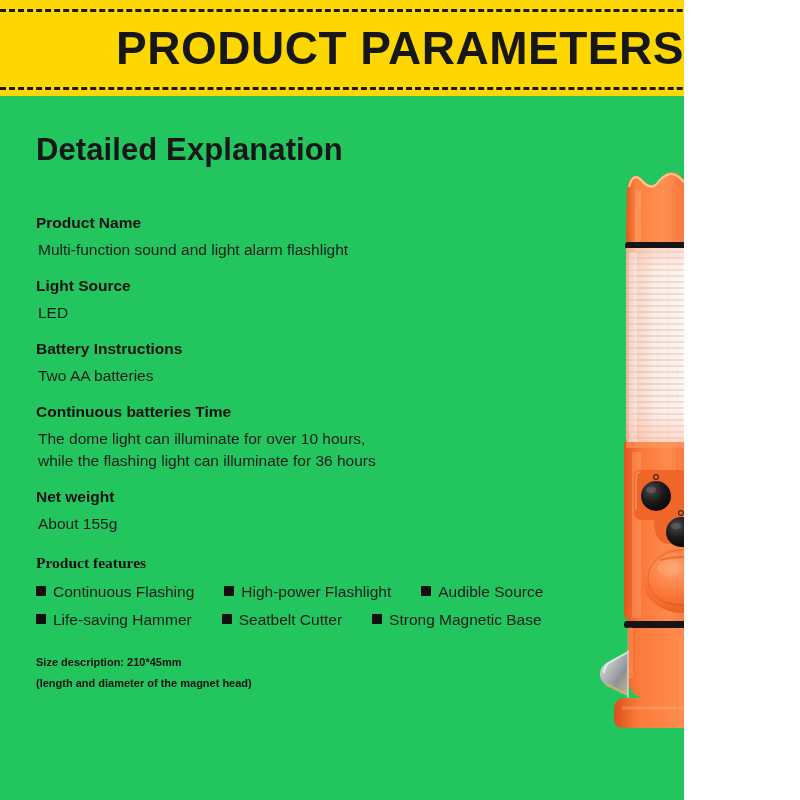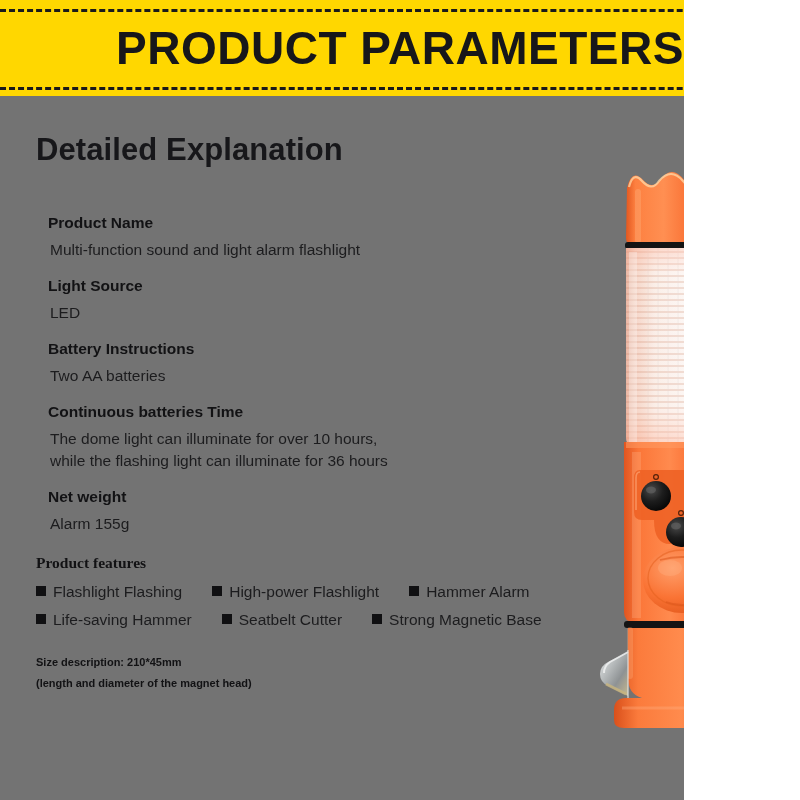--- a/index.html
+++ b/index.html
@@ -8,21 +8,21 @@
     background: #ffffff;
   }
   body {
     font-family: "Liberation Sans", sans-serif;
     -webkit-font-smoothing: antialiased;
   }
   #page {
     position: relative;
     width: 684px;
     height: 800px;
-    background: #737373;
+    background: #22c55e;
     overflow: hidden;
   }
 
   
   #banner {
     position: absolute;
     left: 0;
     top: 0;
     width: 800px;
     height: 96px;
@@ -70,21 +70,21 @@
     letter-spacing: 0.1px;
   }
 
   
   #spec-list {
     position: absolute;
     left: 36px;
     top: 212px;
     width: 570px;
   }
-  .spec-row { margin-bottom: 14px; margin-left: 12px; }
+  .spec-row { margin-bottom: 14px; }
   .spec-label {
     font-size: 15.5px;
     font-weight: bold;
     color: #121214;
     line-height: 22px;
     margin-bottom: 5px;
   }
   .spec-value {
     font-size: 15.5px;
     color: #1c1c1e;
@@ -197,40 +197,40 @@
     </div>
 
     <div class="spec-row">
       <div class="spec-label">Continuous batteries Time</div>
       <div class="spec-value">The dome light can illuminate for over 10 hours,
 while the flashing light can illuminate for 36 hours</div>
     </div>
 
     <div class="spec-row">
       <div class="spec-label">Net weight</div>
-      <div class="spec-value">Alarm 155g</div>
+      <div class="spec-value">About 155g</div>
     </div>
 
   </div>
 
   <div id="features-block">
     <div id="features-label">Product features</div>
 
     <div class="feature-row">
       <span class="feature-item fs-1">
         <span class="feature-bullet"></span>
-        <span>Flashlight Flashing</span>
+        <span>Continuous Flashing</span>
       </span>
       <span class="feature-item fs-2">
         <span class="feature-bullet"></span>
         <span>High-power Flashlight</span>
       </span>
       <span class="feature-item">
         <span class="feature-bullet"></span>
-        <span>Hammer Alarm</span>
+        <span>Audible Source</span>
       </span>
     </div>
 
     <div class="feature-row">
       <span class="feature-item fs-1">
         <span class="feature-bullet"></span>
         <span>Life-saving Hammer</span>
       </span>
       <span class="feature-item fs-2">
         <span class="feature-bullet"></span>

